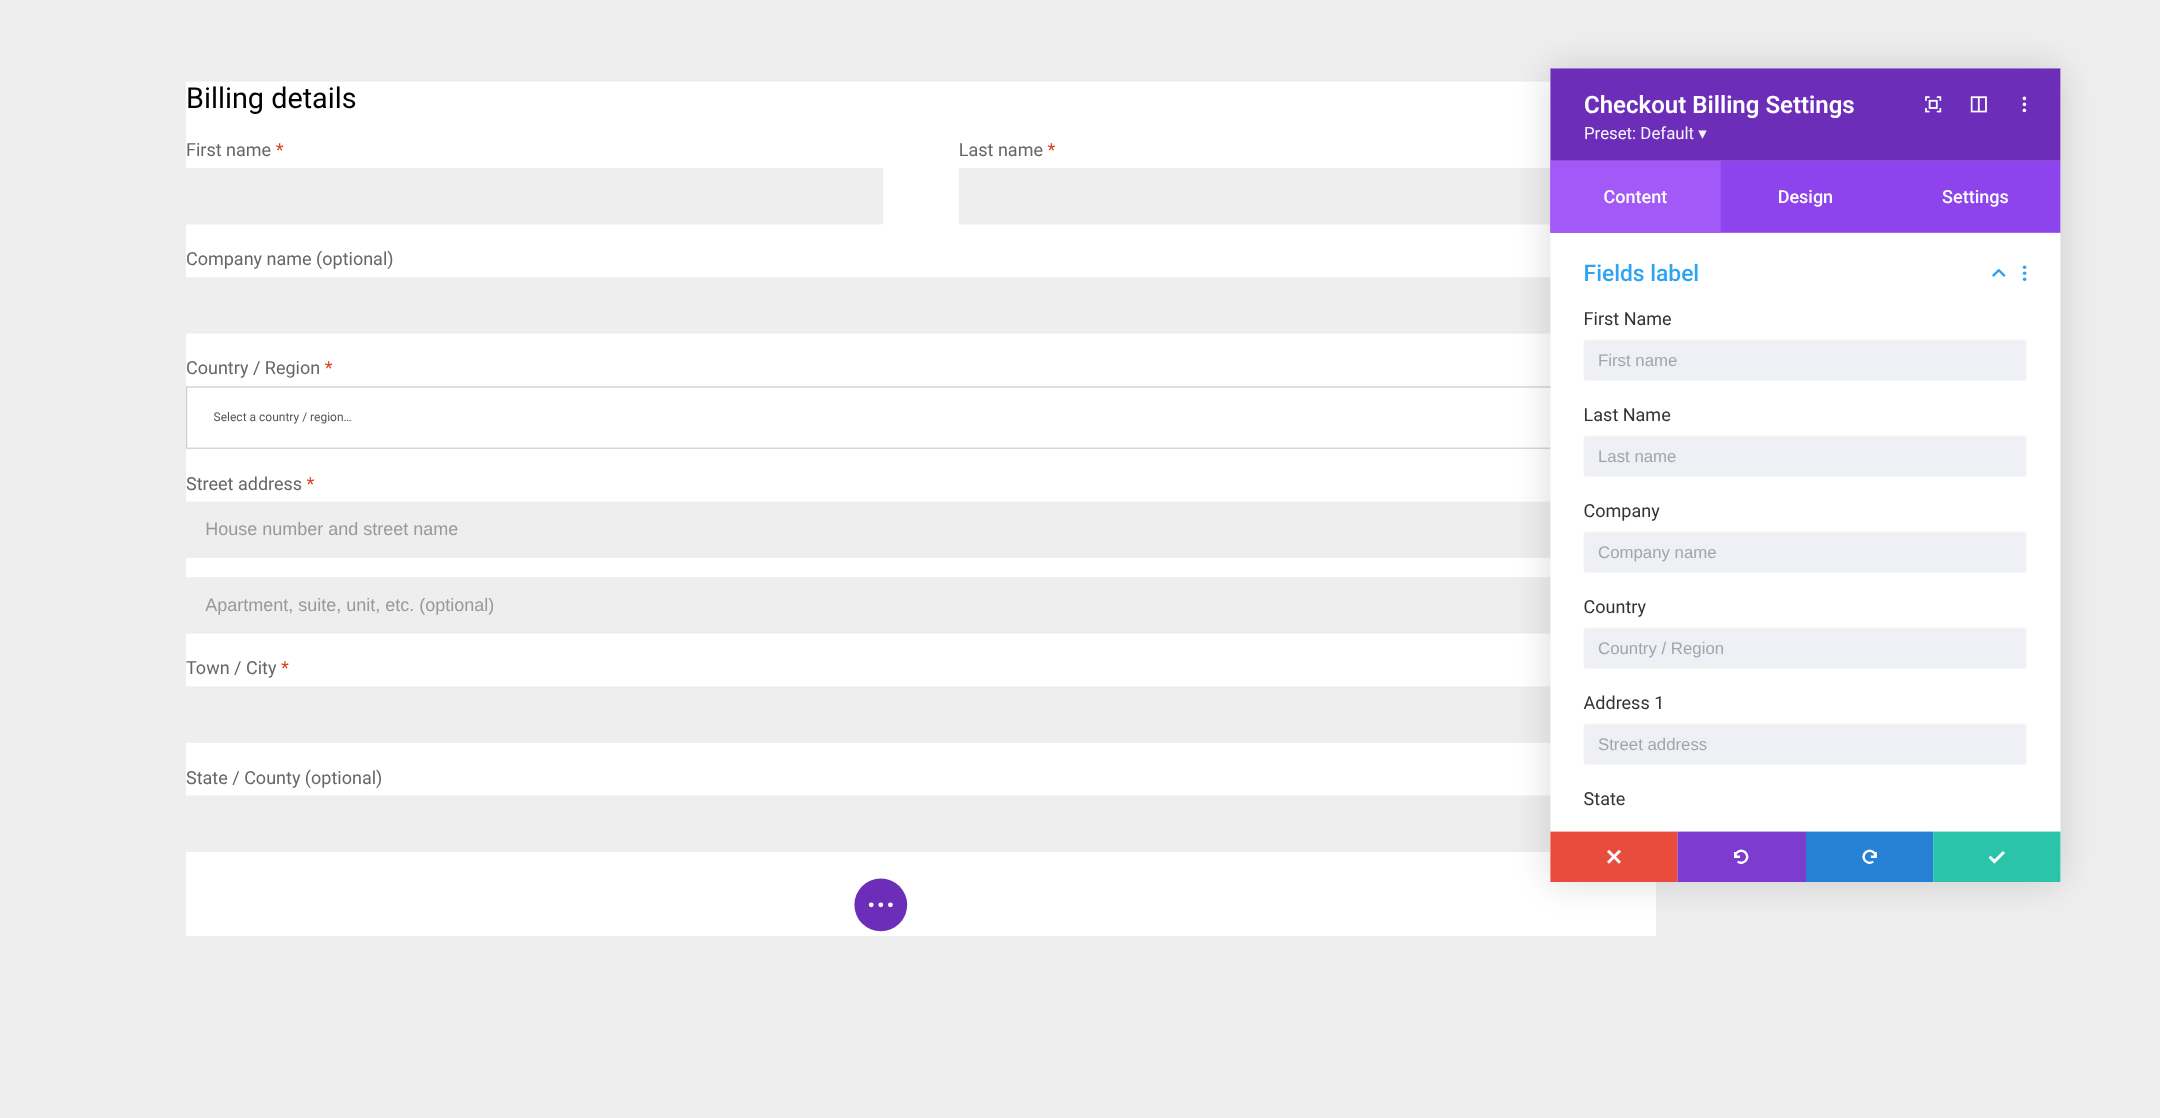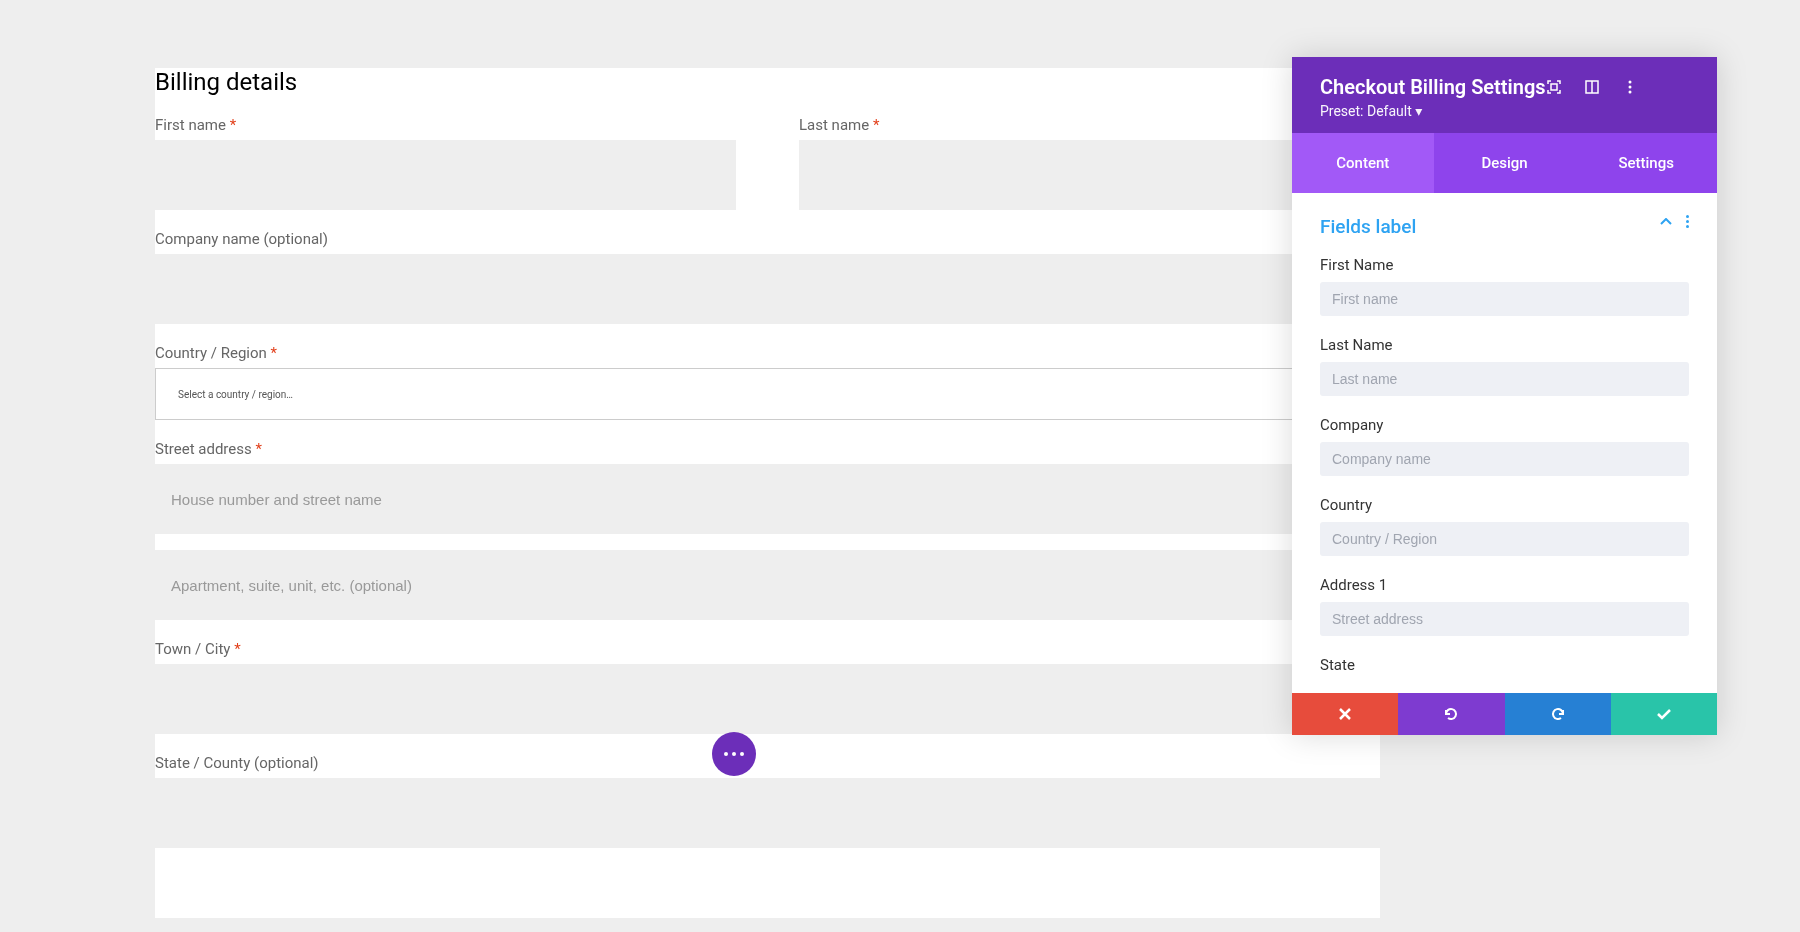--- a/index.html
+++ b/index.html
@@ -49,21 +49,21 @@
       margin-bottom: 6px;
       font-weight: 400;
     }
     
     .required {
       color: #e2401c;
     }
     
     .form-input {
       width: 100%;
-      height: 70px;
+      height: 47px;
       background: #eeeeee;
       border: none;
       padding: 0 16px;
       font-size: 15px;
       color: #333;
     }
     
     .form-input::placeholder {
       color: #999999;
     }
@@ -121,20 +121,21 @@
     
     .panel-header {
       background: #6c2eb9;
       color: #ffffff;
       padding: 18px 22px 14px 28px;
     }
     
     .panel-header-row {
       display: flex;
       align-items: center;
+      justify-content: space-between;
     }
     
     .panel-title {
       font-size: 20px;
       font-weight: 600;
     }
     
     .panel-header-icons {
       display: flex;
       gap: 22px;
@@ -187,21 +188,21 @@
     }
     .panel-body::-webkit-scrollbar-track {
       background: transparent;
     }
     .panel-body::-webkit-scrollbar-thumb {
       background: #4a4a4a;
     }
     
     .section-header {
       display: flex;
-      align-items: flex-start;
+      align-items: center;
       justify-content: space-between;
       margin-bottom: 18px;
     }
     
     .section-title {
       color: #2ea3f2;
       font-size: 19px;
       font-weight: 500;
     }
     

